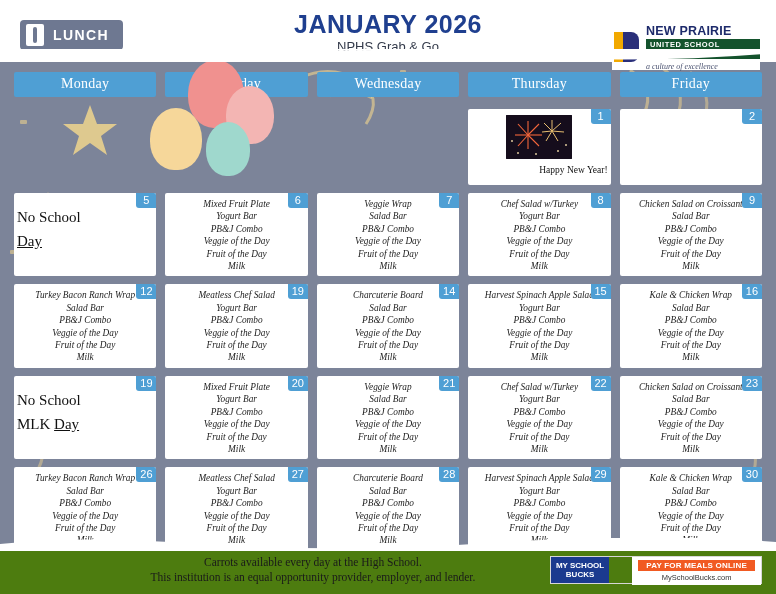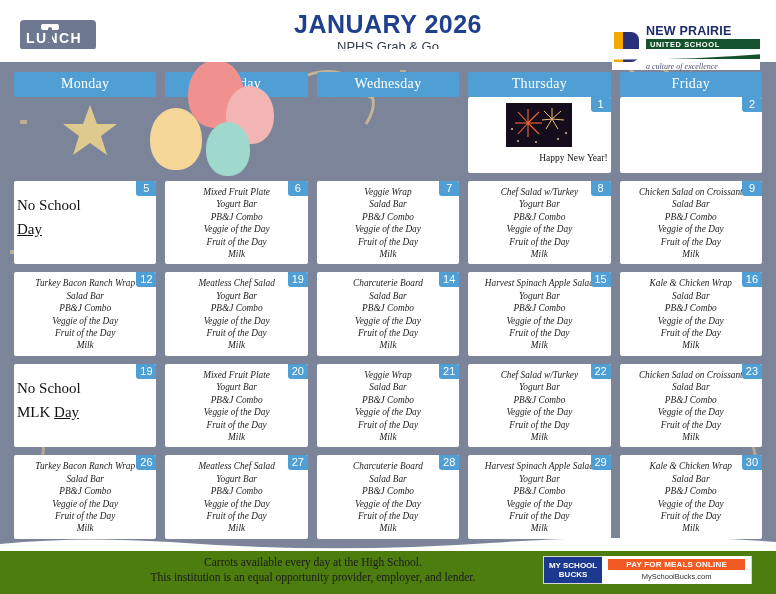--- a/index.html
+++ b/index.html
@@ -33,21 +33,20 @@
   .lunch-badge {
     position: absolute;
     left: 20px;
     top: 20px;
     display: flex;
     align-items: center;
     background: #6e7891;
     border-radius: 4px;
     padding: 4px 14px 4px 6px;
     height: 22px;
-    flex-direction: column;
   }
   .lunch-badge .util-icon {
     width: 18px;
     height: 22px;
     background: #ffffff;
     border-radius: 2px;
     margin-right: 9px;
     position: relative;
   }
   .lunch-badge .util-icon:after {
@@ -178,21 +177,21 @@
   
   .calendar {
     position: relative;
     z-index: 5;
     padding: 10px 14px 4px 14px;
   }
   .dow-row {
     display: grid;
     grid-template-columns: repeat(5, 1fr);
     gap: 9px;
-    margin-bottom: 0;
+    margin-bottom: 12px;
   }
   .dow {
     background: #4f9fd4;
     color: #ffffff;
     text-align: center;
     font-family: "Liberation Serif", serif;
     font-size: 14px;
     padding: 4px 0 5px 0;
     border-radius: 2px;
     letter-spacing: 0.3px;
@@ -286,26 +285,27 @@
     text-align: center;
     font-family: "Liberation Serif", serif;
     font-size: 11.5px;
     color: #1a1a1a;
     line-height: 15px;
     padding-top: 5px;
     padding-right: 150px;
   }
   .msb {
     position: absolute;
-    right: 24px;
+    right: 14px;
     top: 6px;
     display: flex;
-    align-items: center;
+    align-items: flex-start;
     height: 26px;
     border: 1px solid #d7d7d7;
+    gap: 23px;
   }
   .msb-left {
     background: #1b3a8f;
     color: #ffffff;
     font-family: "Liberation Sans", sans-serif;
     font-size: 8px;
     font-weight: bold;
     line-height: 9px;
     padding: 4px 5px;
     text-align: center;
@@ -314,21 +314,21 @@
     background: #ffffff;
     padding: 3px 6px;
     text-align: center;
   }
   .msb-r1 {
     background: #f15a22;
     color: #ffffff;
     font-family: "Liberation Sans", sans-serif;
     font-size: 8px;
     font-weight: bold;
-    padding: 1px 18px;
+    padding: 1px 8px;
     letter-spacing: 0.2px;
   }
   .msb-r2 {
     font-family: "Liberation Sans", sans-serif;
     font-size: 7.5px;
     color: #333333;
     margin-top: 2px;
   }
 </style>
 </head>

